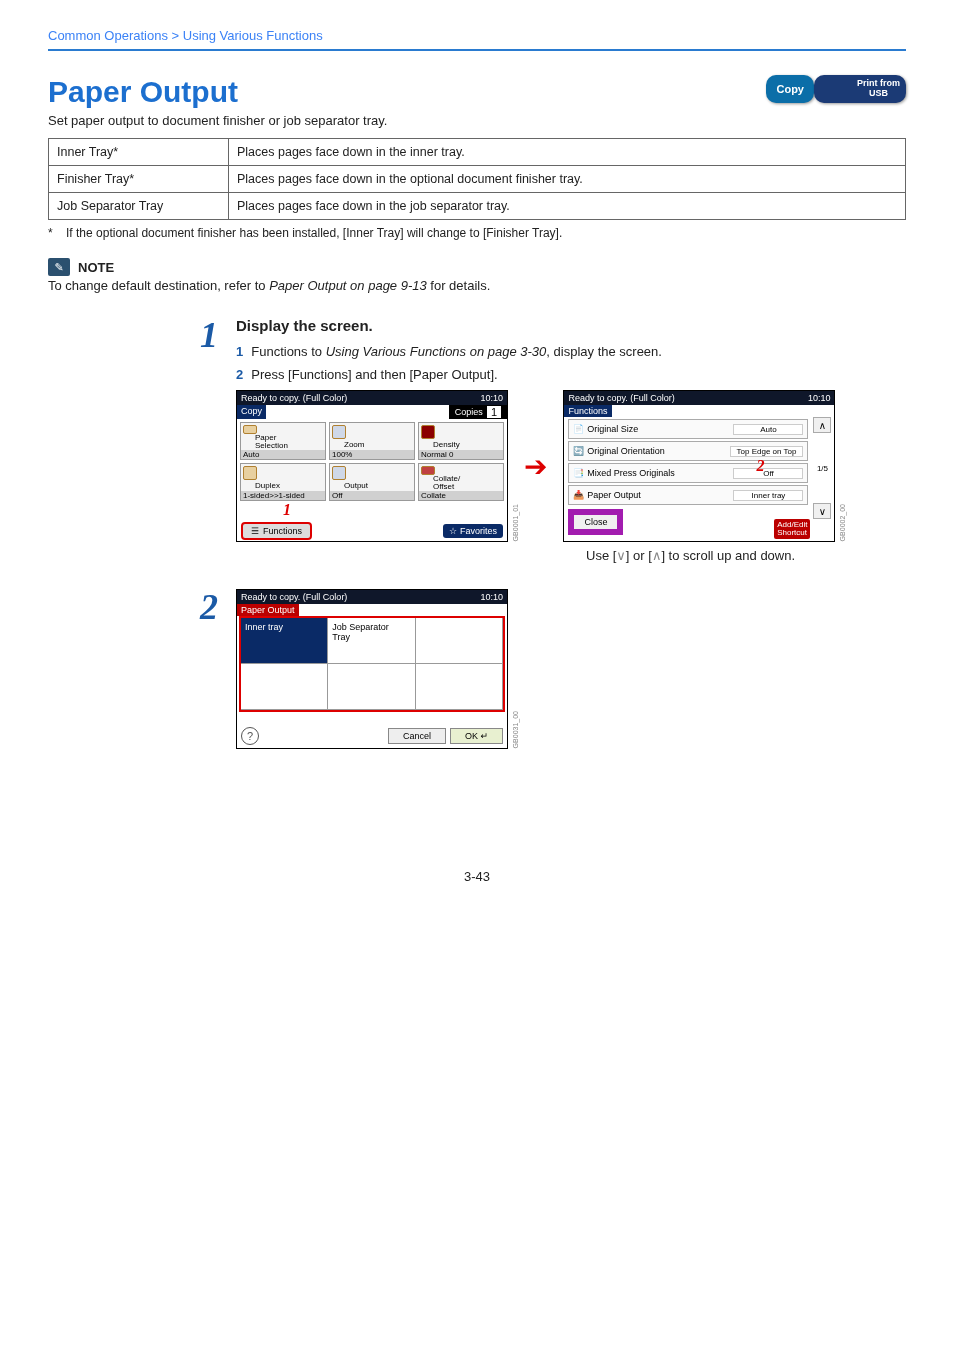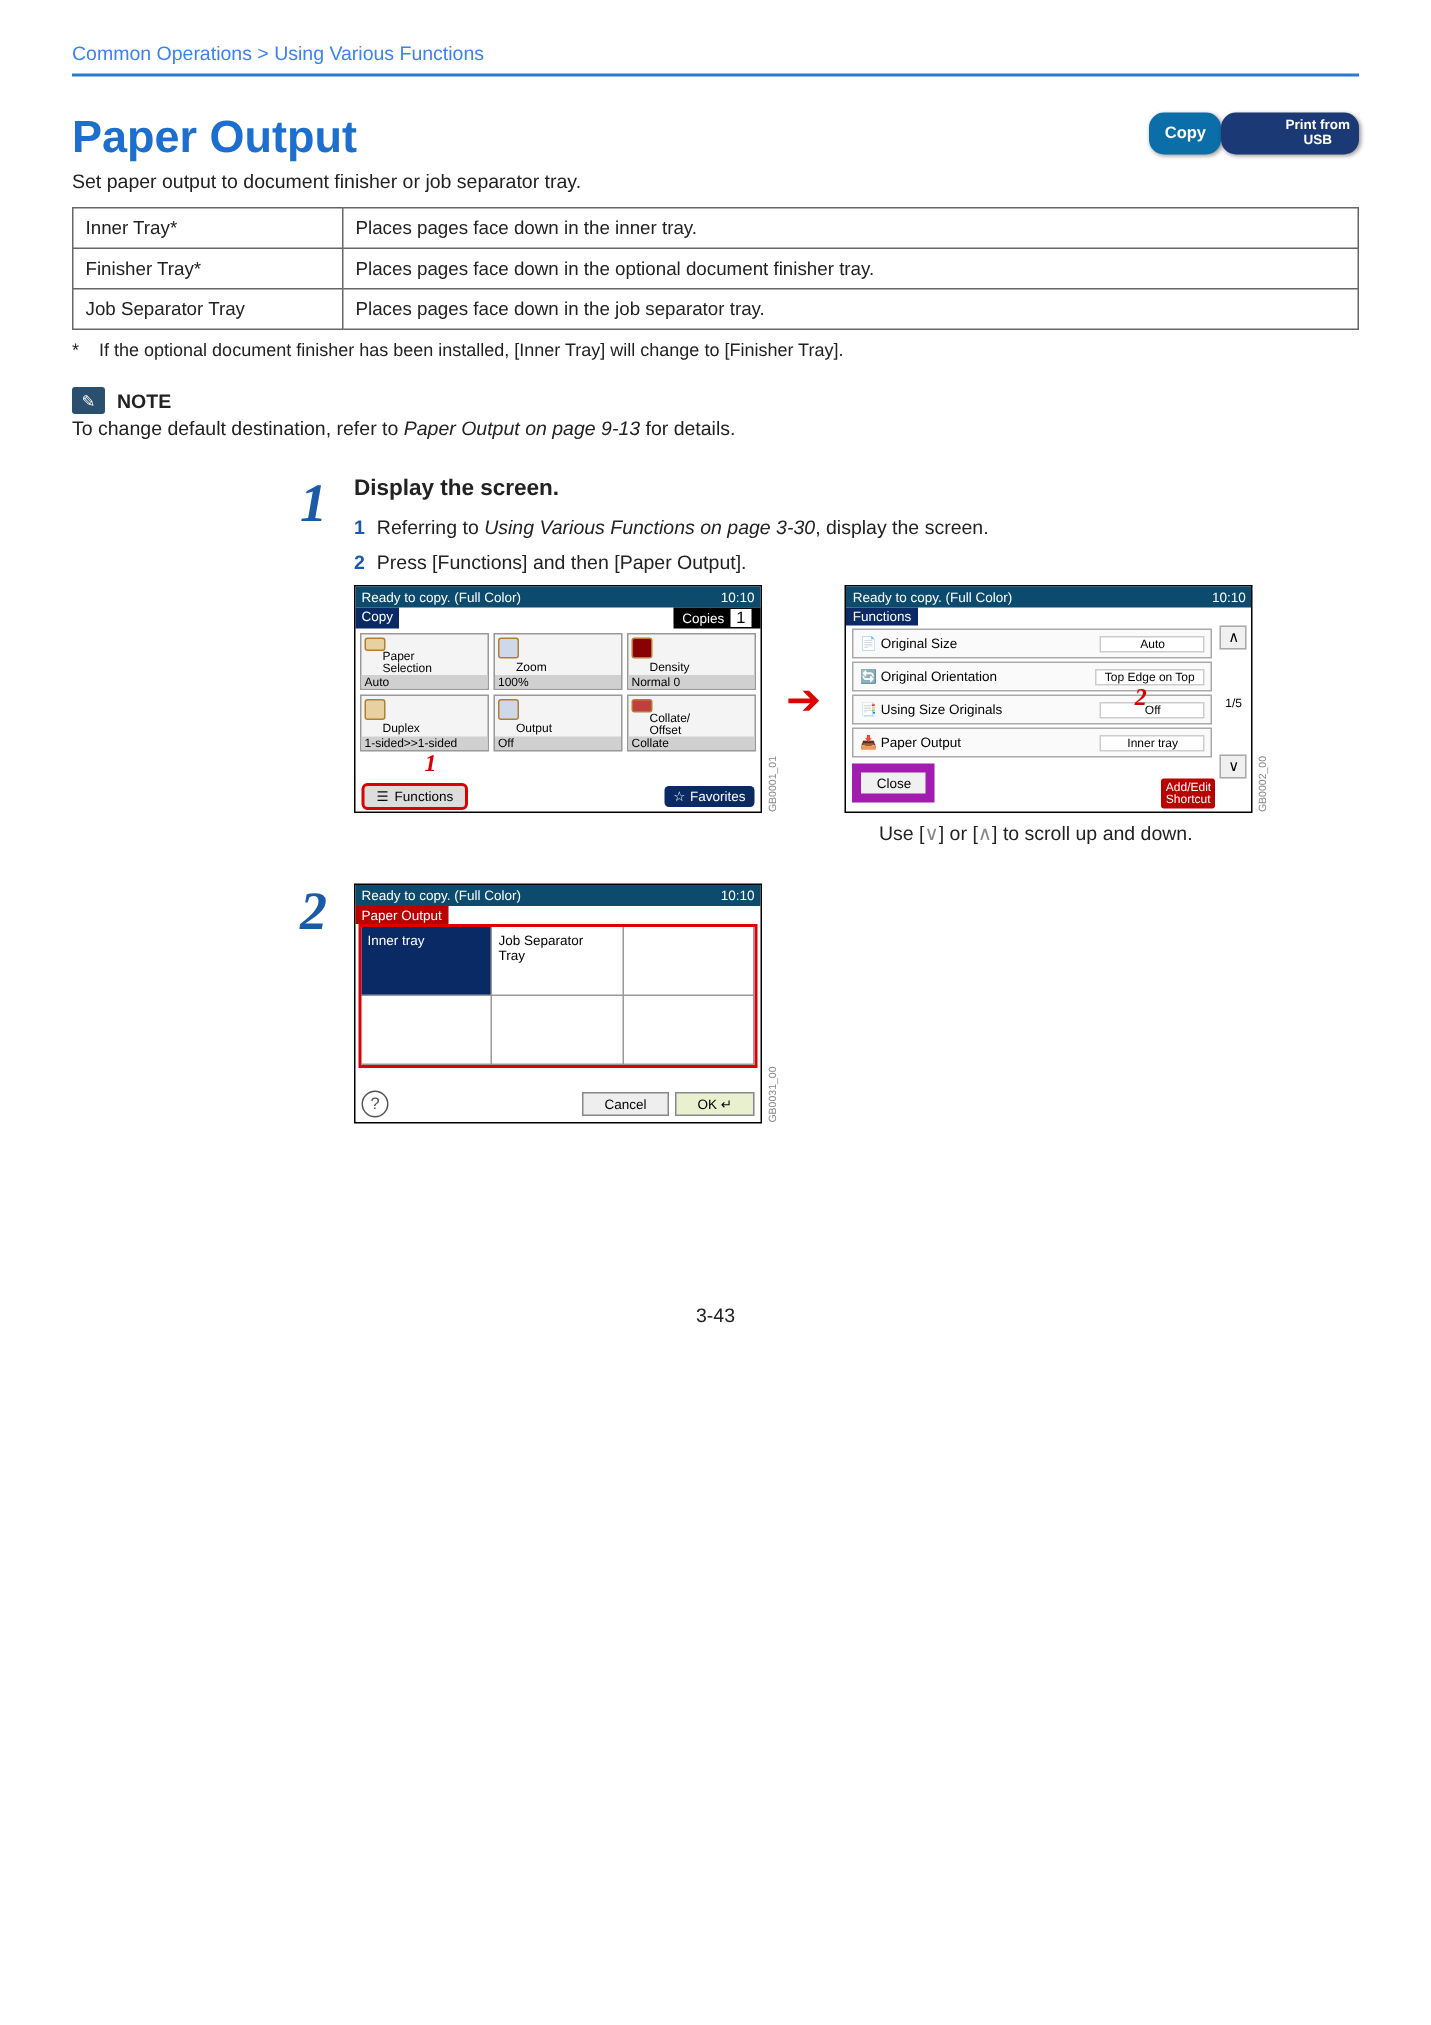--- a/index.html
+++ b/index.html
@@ -27,21 +27,21 @@
   .step-title { font-weight: bold; font-size: 15px; margin-bottom: 10px; }
   .sub-list { margin-left: 0; }
   .sub-item { display:flex; gap:8px; margin-bottom:8px; font-size:13px; }
   .sub-num { color:#1b5aa6; font-weight:bold; font-family: Arial; }
   .screens-row { display:flex; align-items:center; gap:16px; margin-top:6px; margin-bottom: 6px; }
   .arrow-right { color:#d00; font-size: 28px; }
   .panel { background:#fff; border:1px solid #000; font-size:9px; color:#000; position:relative; }
   .panel.copy-panel { width: 272px; height: 152px; }
   .panel.func-panel { width: 272px; height: 152px; }
   .panel.out-panel  { width: 272px; height: 160px; }
-  .panel-header { background:#0c4a6e; color:#fff; padding:2px 4px; display:flex; justify-content:space-between; font-size:9px; }
+  .panel-header { background:#0f172a; color:#fff; padding:2px 4px; display:flex; justify-content:space-between; font-size:9px; }
   .panel-tab { background:#0a2a66; color:#fff; padding:1px 4px; font-size:9px; display:inline-block; }
   .copies-box { background:#000; color:#fff; padding:1px 6px; font-size:9px; display:flex; gap:4px; align-items:center; }
   .copies-n { background:#fff; color:#000; padding:0 4px; font-size:11px; }
   .grid6 { display:grid; grid-template-columns: repeat(3, 1fr); gap:3px; padding:3px; }
   .tile { border:1px solid #999; background:#f4f4f4; height:38px; padding:2px; display:flex; flex-direction:column; justify-content:space-between; font-size:8px; position:relative; }
   .tile .t-icon { width:14px; height:14px; background:#e8d0a0; border:1px solid #b08030; border-radius:2px; }
   .tile .t-sub { background:#d0d0d0; padding:0 2px; font-size:8px; margin: 0 -2px -2px -2px; }
   .bottom-bar { position:absolute; bottom:0; left:0; right:0; height:20px; display:flex; justify-content:space-between; align-items:center; padding:0 4px; }
   .fn-btn { border:2px solid #d00; border-radius:4px; background:#ddd; padding:2px 8px; font-size:9px; display:flex; align-items:center; gap:4px; }
   .fav-btn { background:#0a2a66; color:#fff; padding:2px 6px; font-size:9px; border-radius:3px; display:flex; align-items:center; gap:3px; }
@@ -116,21 +116,21 @@
   </div>
 </div>
 
 <div class="step">
   <div class="big-num">1</div>
   <div class="step-body">
     <div class="step-title">Display the screen.</div>
     <div class="sub-list">
       <div class="sub-item">
         <span class="sub-num">1</span>
-        <span><span>Referring to </span><span class="italic">Using Various Functions on page 3-30</span><span>, display the screen.</span></span>
+        <span><span>Functions to </span><span class="italic">Using Various Functions on page 3-30</span><span>, display the screen.</span></span>
       </div>
       <div class="sub-item">
         <span class="sub-num">2</span>
         <span>Press [Functions] and then [Paper Output].</span>
       </div>
     </div>
 
     <div class="screens-row">
 
       <div class="panel copy-panel">
@@ -204,21 +204,21 @@
         <div style="position:relative;">
           <div class="list-row">
               <span>📄 <span>Original Size</span></span>
               <span class="val">Auto</span>
             </div>
           <div class="list-row">
               <span>🔄 <span>Original Orientation</span></span>
               <span class="val">Top Edge on Top</span>
             </div>
           <div class="list-row">
-              <span>📑 <span>Using Size Originals</span></span>
+              <span>📑 <span>Mixed Press Originals</span></span>
               <span class="val">Off</span>
             </div>
           <div class="list-row">
               <span>📥 <span>Paper Output</span></span>
               <span class="val">Inner tray</span>
             </div>
         </div>
         <div class="side-scroll">
           <div class="chev">∧</div>
           <div class="pg">1/5</div>

